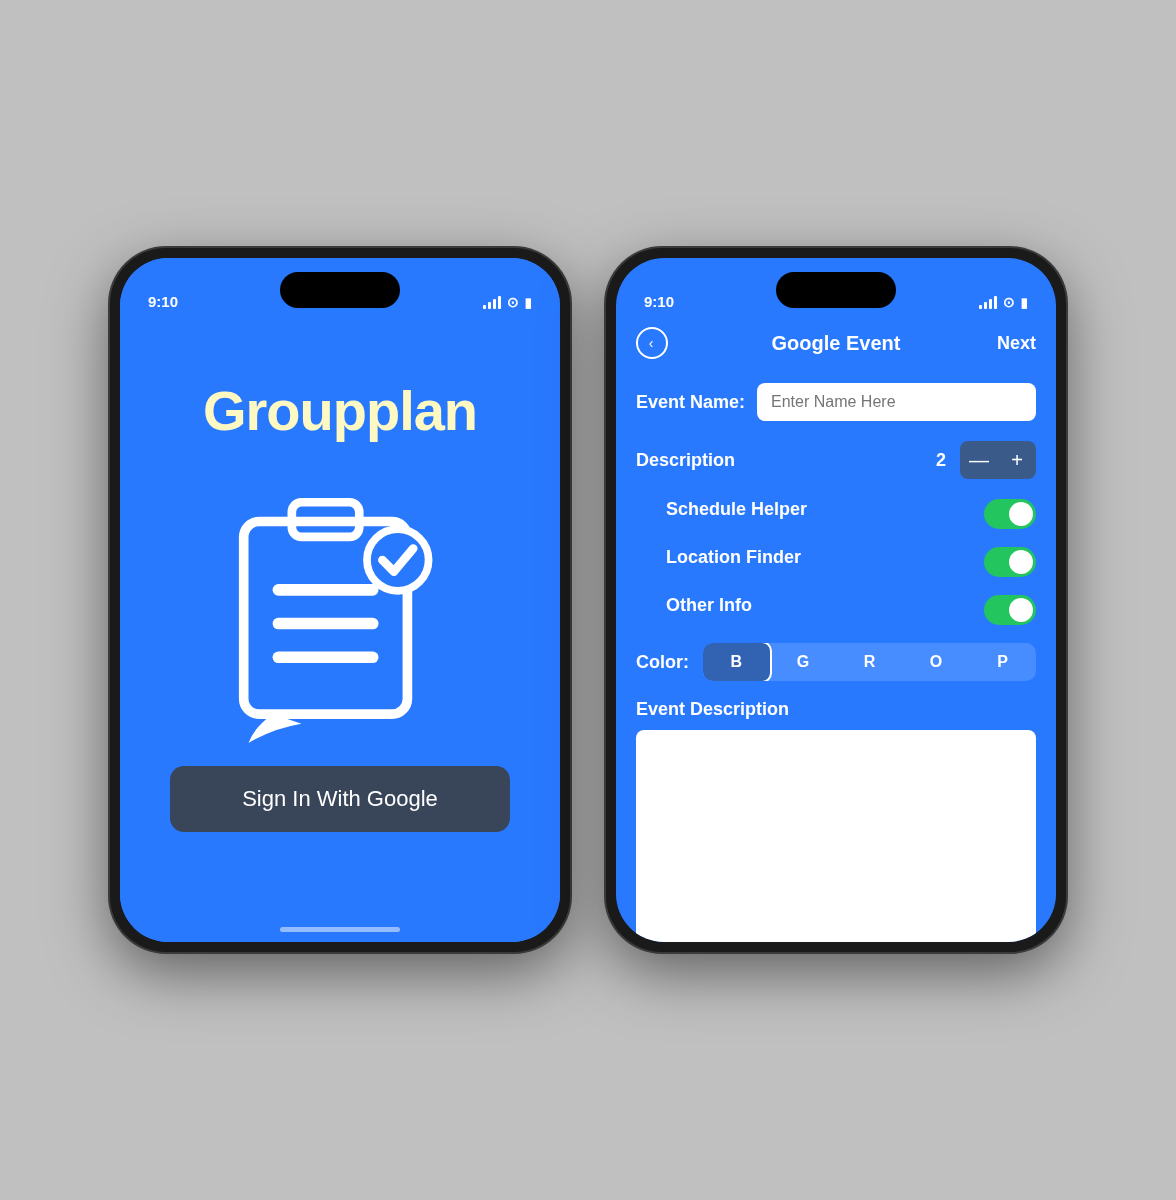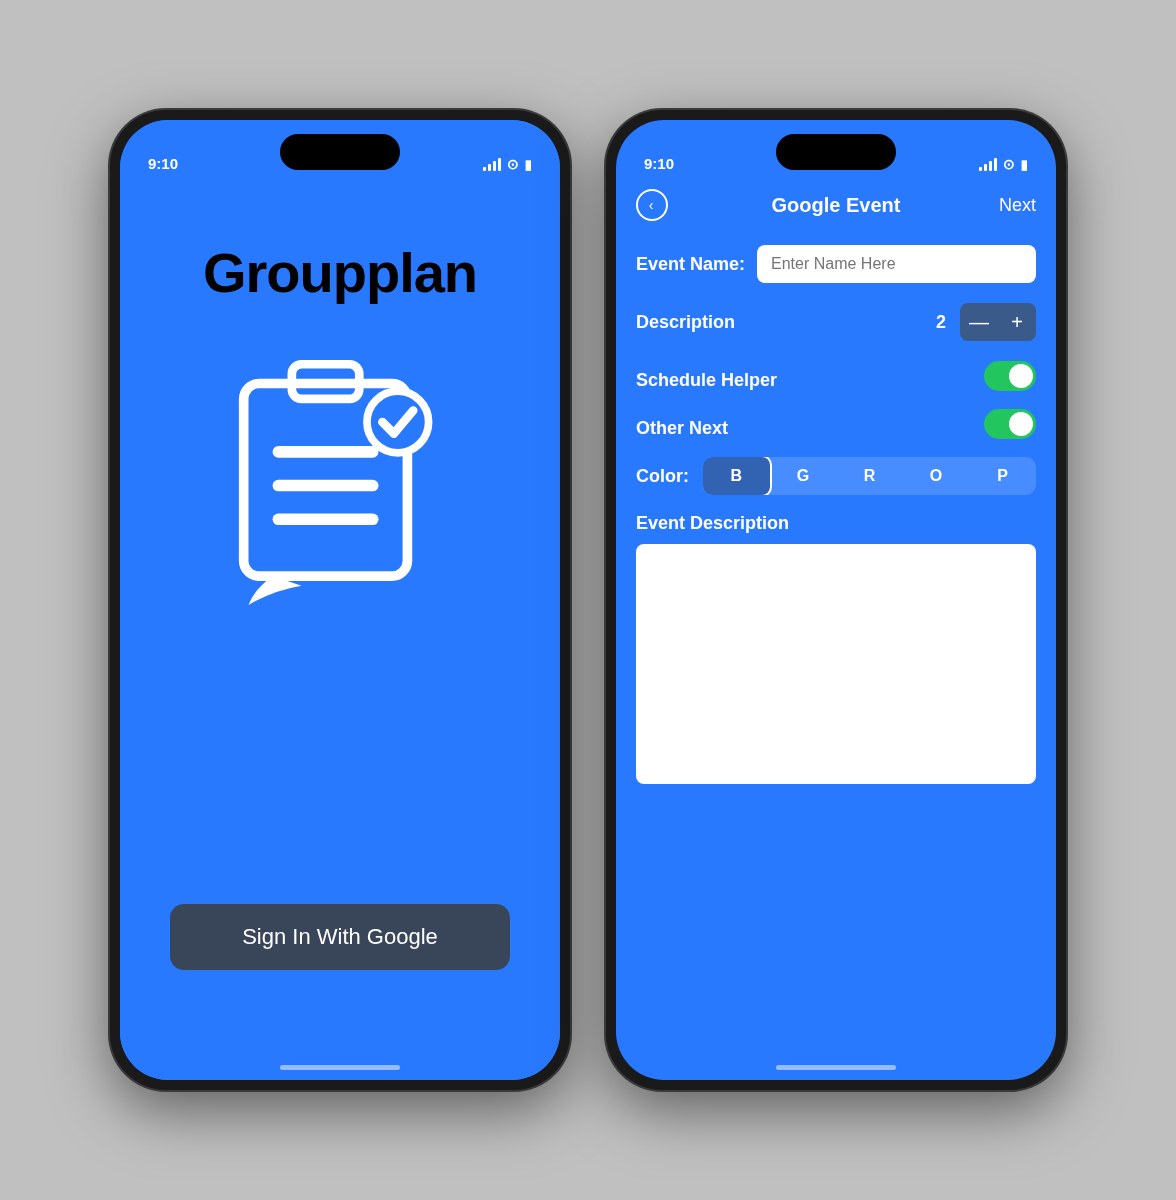--- a/index.html
+++ b/index.html
@@ -16,21 +16,21 @@
 
     .phone-wrapper {
       display: flex;
       gap: 36px;
       align-items: center;
     }
 
     
     .phone {
       width: 460px;
-      height: 980px;
+      height: 704px;
       background: #1a1a1a;
       border-radius: 56px;
       position: relative;
       box-shadow: 0 0 0 2px #3a3a3a, 0 20px 60px rgba(0,0,0,0.5);
       overflow: hidden;
     }
 
     
     .phone::before {
       content: '';
@@ -112,21 +112,21 @@
       background: #2979ff;
       display: flex;
       flex-direction: column;
       align-items: center;
     }
 
     .app-title {
       margin-top: 120px;
       font-size: 56px;
       font-weight: 700;
-      color: #000000;
+      color: #fef9c3;
       letter-spacing: -1px;
     }
 
     .clipboard-icon-wrapper {
       margin-top: 40px;
       width: 240px;
       height: 260px;
       position: relative;
     }
 
@@ -175,21 +175,21 @@
     .nav-title {
       font-size: 20px;
       font-weight: 700;
       color: white;
     }
     .nav-next {
       position: absolute;
       right: 20px;
       color: white;
       font-size: 18px;
-      font-weight: 400;
+      font-weight: 700;
       cursor: pointer;
     }
 
     .form-content {
       position: absolute;
       top: 115px;
       left: 0; right: 0; bottom: 0;
       padding: 10px 20px 16px;
     }
 
@@ -250,22 +250,23 @@
       color: white;
       font-size: 20px;
       cursor: pointer;
       display: flex;
       align-items: center;
       justify-content: center;
     }
 
     .toggle-row {
       display: flex;
-      align-items: flex-end;
+      align-items: flex-start;
       margin-bottom: 18px;
+      margin-left: 30px;
     }
     .toggle-label {
       color: white;
       font-size: 18px;
       font-weight: 600;
       flex: 1;
     }
     .toggle {
       width: 52px;
       height: 30px;
@@ -452,23 +453,29 @@
           </div>
         </div>
 
         <div class="toggle-row">
           <span class="toggle-label">Schedule Helper</span>
           <div class="toggle">
             <div class="toggle-knob"></div>
           </div>
         </div>
 
-
         <div class="toggle-row">
-          <span class="toggle-label">Other Next</span>
+          <span class="toggle-label">Location Finder</span>
+          <div class="toggle">
+            <div class="toggle-knob"></div>
+          </div>
+        </div>
+
+        <div class="toggle-row">
+          <span class="toggle-label">Other Info</span>
           <div class="toggle">
             <div class="toggle-knob"></div>
           </div>
         </div>
 
         <div class="color-row">
           <span class="color-label">Color:</span>
           <div class="color-picker">
             <div class="color-option active">B</div>
             <div class="color-option">G</div>

